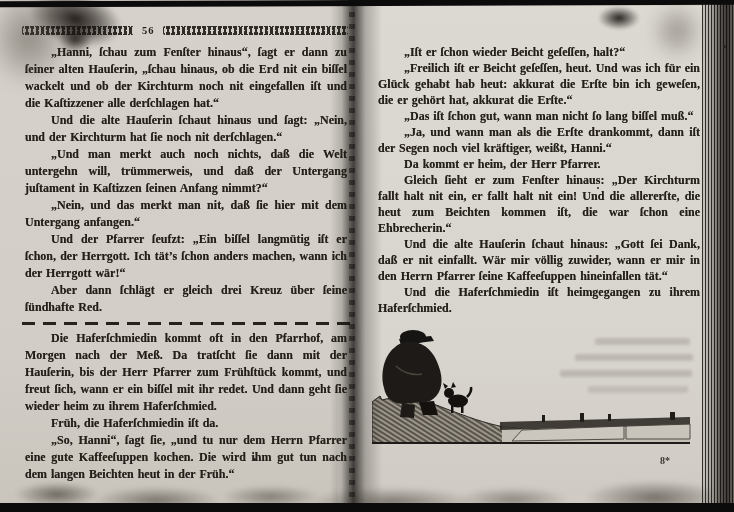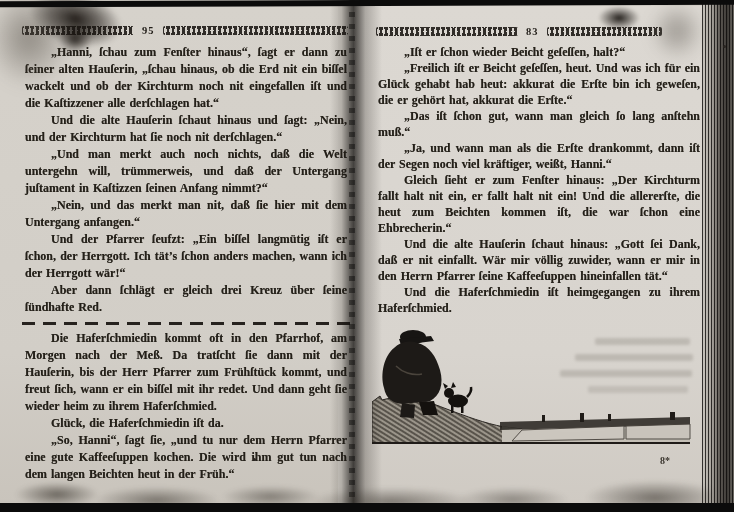--- a/index.html
+++ b/index.html
@@ -74,48 +74,44 @@
 </head>
 <body>
 
 <div class="scan">
 
   <div class="page page-left"></div>
   <div class="page page-right"></div>
 
   <div class="pagehead pagehead-left">
     <div class="orn" style="width:112px"></div>
-    <span class="pagenum">95</span>
+    <span class="pagenum">56</span>
     <div class="orn" style="flex:1"></div>
   </div>
 
-  <div class="pagehead pagehead-right">
-    <div class="orn" style="width:142px"></div>
-    <span class="pagenum">83</span>
-    <div class="orn" style="flex:1"></div>
-  </div>
 
   <div class="textcol textcol-left">
     <p>„Hanni, ſchau zum Fenſter hinaus“, ſagt er dann zu ſeiner alten Hauſerin, „ſchau hinaus, ob die Erd nit ein biſſel wackelt und ob der Kirchturm noch nit eingefallen iſt und die Kaſtizzener alle derſchlagen hat.“</p>
     <p>Und die alte Hauſerin ſchaut hinaus und ſagt: „Nein, und der Kirchturm hat ſie noch nit derſchlagen.“</p>
     <p>„Und man merkt auch noch nichts, daß die Welt untergehn will, trümmerweis, und daß der Untergang juſtament in Kaſtizzen ſeinen Anfang nimmt?“</p>
     <p>„Nein, und das merkt man nit, daß ſie hier mit dem Untergang anfangen.“</p>
     <p>Und der Pfarrer ſeufzt: „Ein biſſel langmütig iſt er ſchon, der Herrgott. Ich tät’s ſchon anders machen, wann ich der Herrgott wär!“</p>
     <p>Aber dann ſchlägt er gleich drei Kreuz über ſeine ſündhafte Red.</p>
     <div class="sep"></div>
     <p>Die Haferſchmiedin kommt oft in den Pfarrhof, am Morgen nach der Meß. Da tratſcht ſie dann mit der Hauſerin, bis der Herr Pfarrer zum Frühſtück kommt, und freut ſich, wann er ein biſſel mit ihr redet. Und dann geht ſie wieder heim zu ihrem Haferſchmied.</p>
-    <p>Glück, die Haferſchmiedin iſt da.</p>
+    <p>Früh, die Haferſchmiedin iſt da.</p>
     <p>„So, Hanni“, ſagt ſie, „und tu nur dem Herrn Pfarrer eine gute Kaffeeſuppen kochen. Die wird ihm gut tun nach dem langen Beichten heut in der Früh.“</p>
   </div>
 
   <div class="textcol textcol-right">
     <p>„Iſt er ſchon wieder Beicht geſeſſen, halt?“</p>
     <p>„Freilich iſt er Beicht geſeſſen, heut. Und was ich für ein Glück gehabt hab heut: akkurat die Erſte bin ich geweſen, die er gehört hat, akkurat die Erſte.“</p>
-    <p>„Das iſt ſchon gut, wann man gleich ſo lang anſtehn muß.“</p>
+    <p>„Das iſt ſchon gut, wann man nicht ſo lang biſſel muß.“</p>
     <p>„Ja, und wann man als die Erſte drankommt, dann iſt der Segen noch viel kräftiger, weißt, Hanni.“</p>
+    <p>Da kommt er heim, der Herr Pfarrer.</p>
     <p>Gleich ſieht er zum Fenſter hinaus: „Der Kirchturm fallt halt nit ein, er fallt halt nit ein! Und die allererſte, die heut zum Beichten kommen iſt, die war ſchon eine Ehbrecherin.“</p>
     <p>Und die alte Hauſerin ſchaut hinaus: „Gott ſei Dank, daß er nit einfallt. Wär mir völlig zuwider, wann er mir in den Herrn Pfarrer ſeine Kaffeeſuppen hineinfallen tät.“</p>
     <p>Und die Haferſchmiedin iſt heimgegangen zu ihrem Haferſchmied.</p>
   </div>
 
   <svg class="illus" viewBox="0 0 335 152">
     <defs>
       <pattern id="hatch" width="4" height="4" patternUnits="userSpaceOnUse" patternTransform="rotate(32)">
         <rect width="4" height="4" fill="#9b958a"></rect>
         <line x1="0" y1="1" x2="4" y2="1" stroke="#3b362f" stroke-width="1.4"></line>

